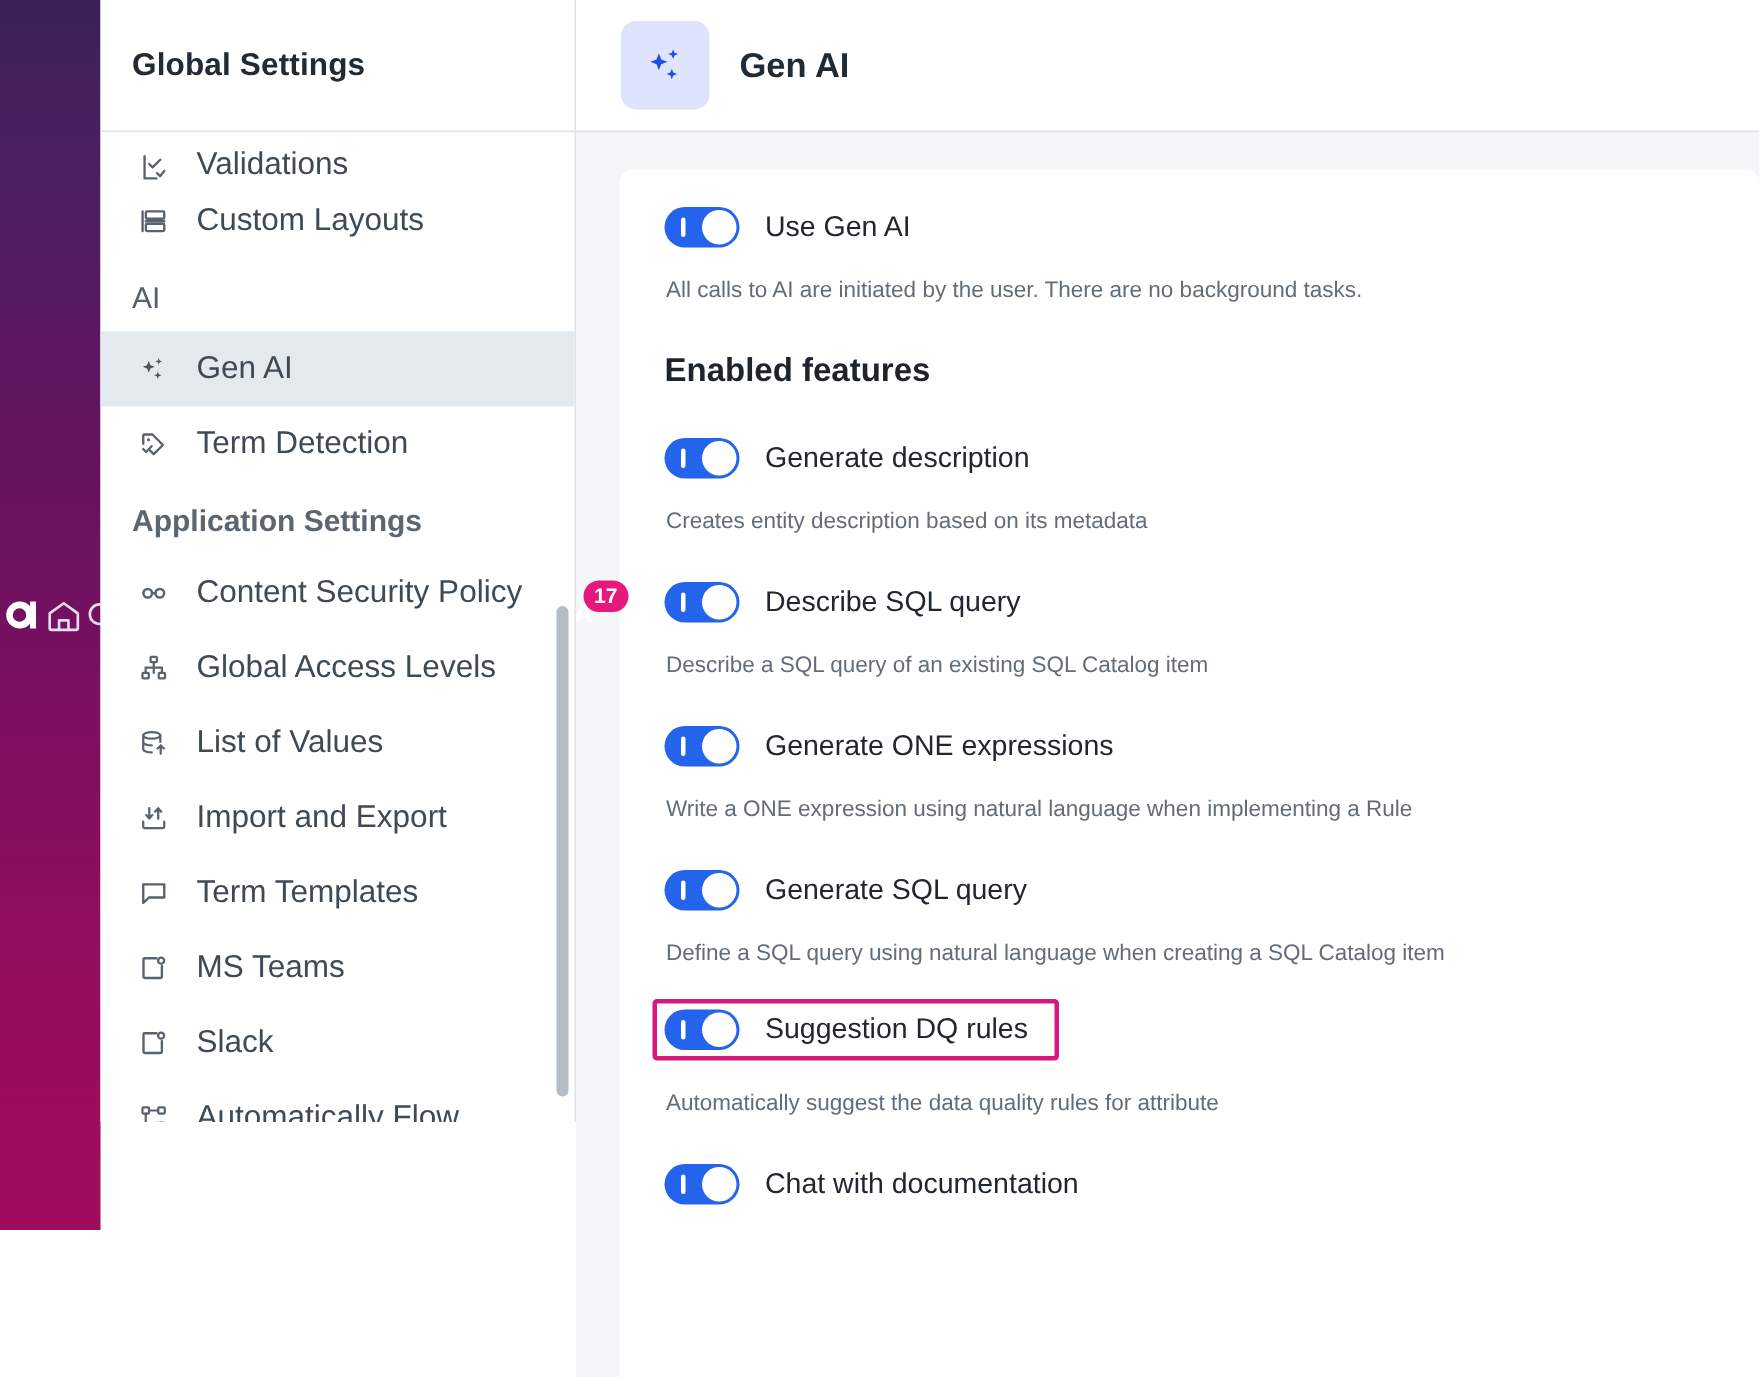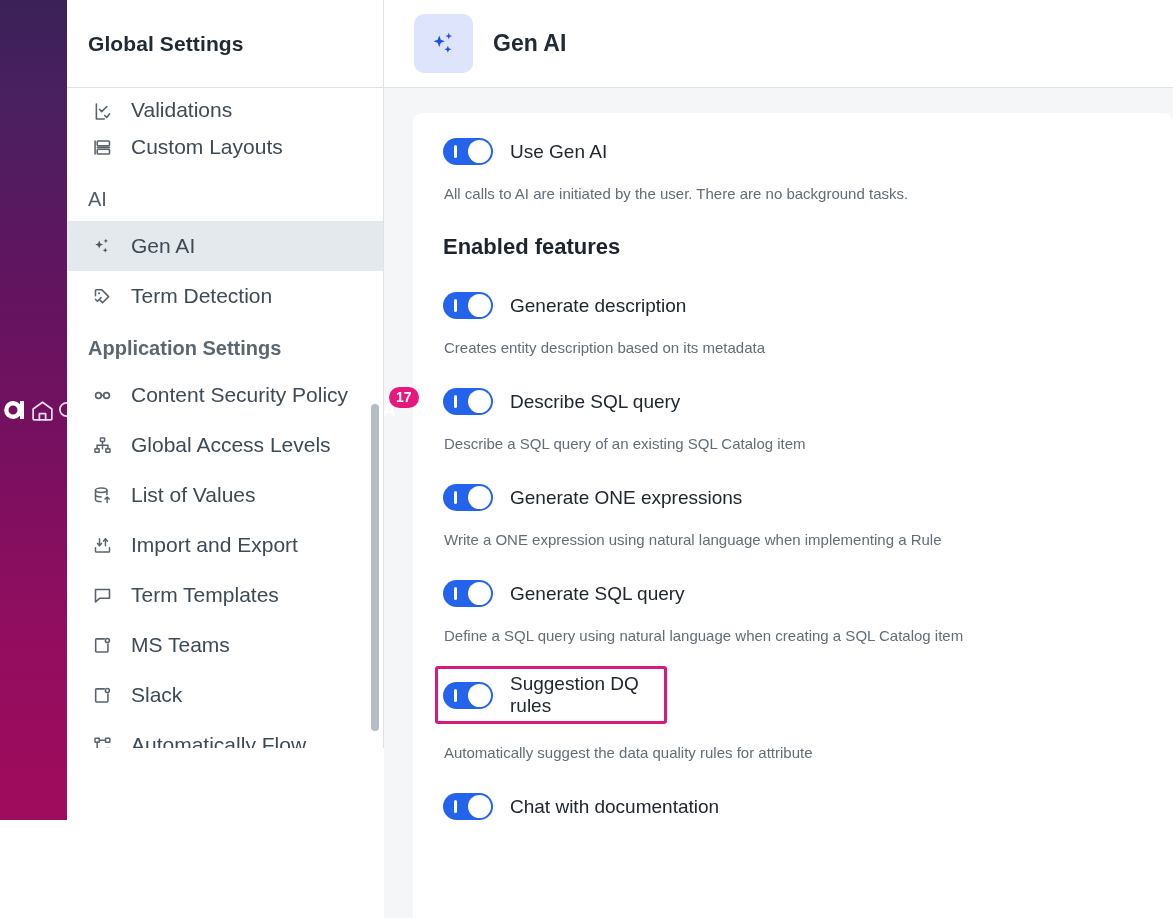--- a/index.html
+++ b/index.html
@@ -124,21 +124,21 @@
     min-height: 900px;
     padding: 25px 34px 30px 30px;
   }
 
   .row { display: flex; align-items: center; gap: 17px; }
   .row.hl {
     border: 3px solid #d6197d;
     border-radius: 3px;
     padding: 4px 10px 4px 5px;
     margin-left: -8px;
-    width: 232px;
+    width: 271px;
   }
   .toggle {
     width: 50px; height: 27px; flex: 0 0 50px;
     border-radius: 14px;
     background: #2463eb;
     position: relative;
     cursor: pointer;
   }
   .toggle .bar {
     position: absolute; left: 11px; top: 7px;

